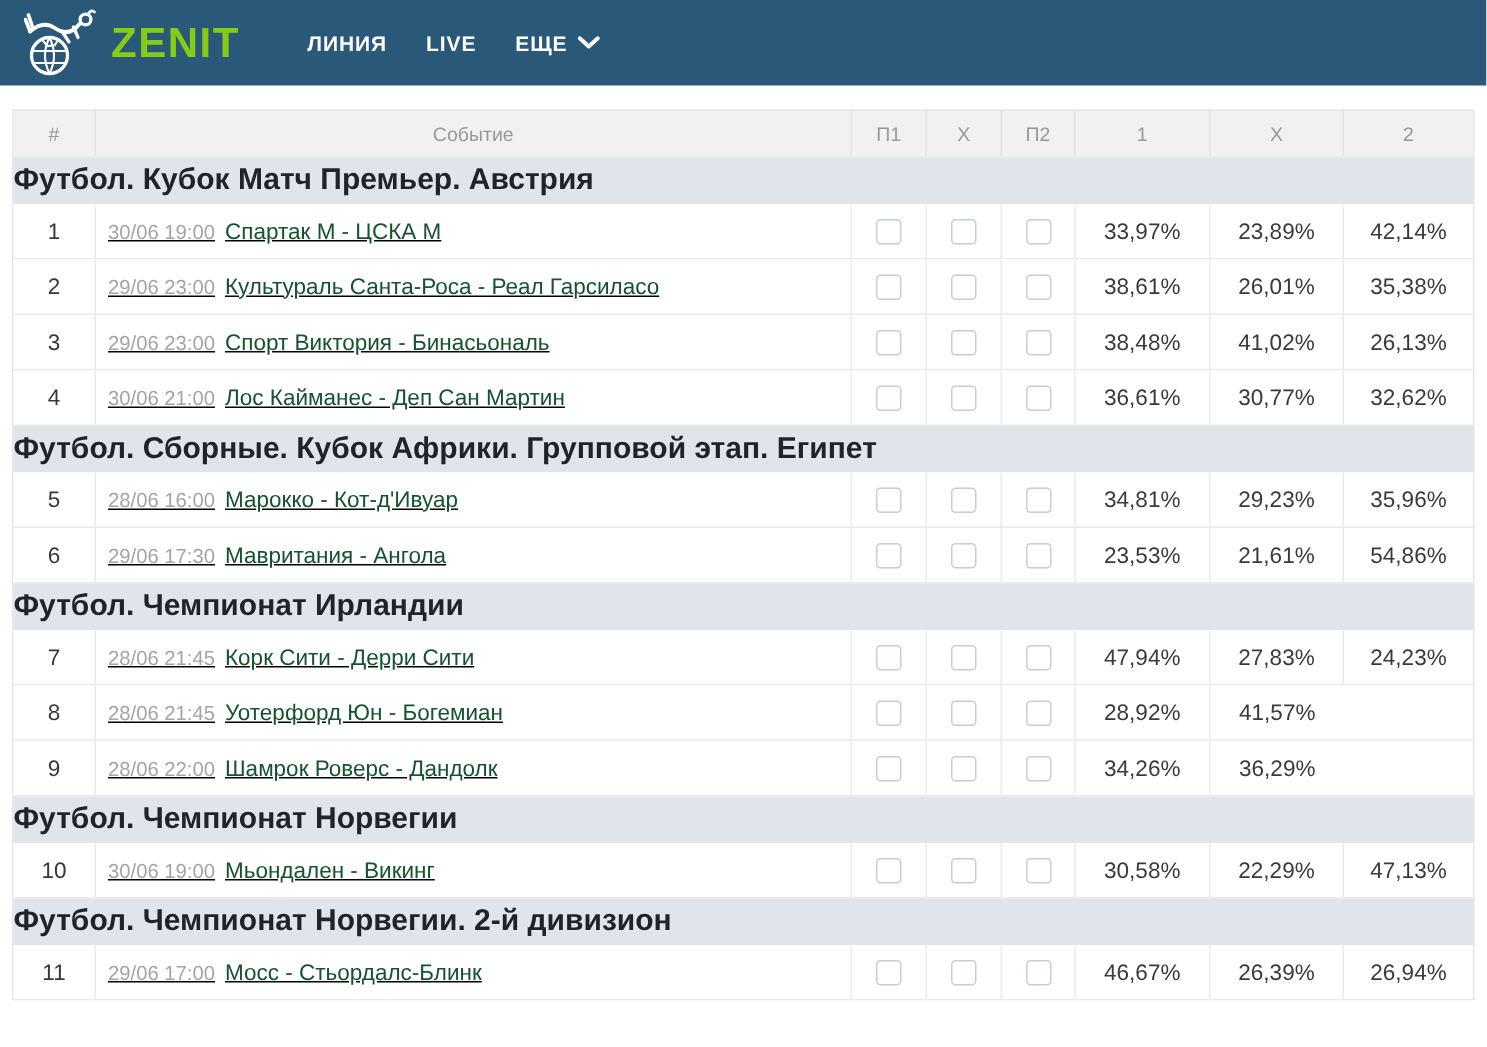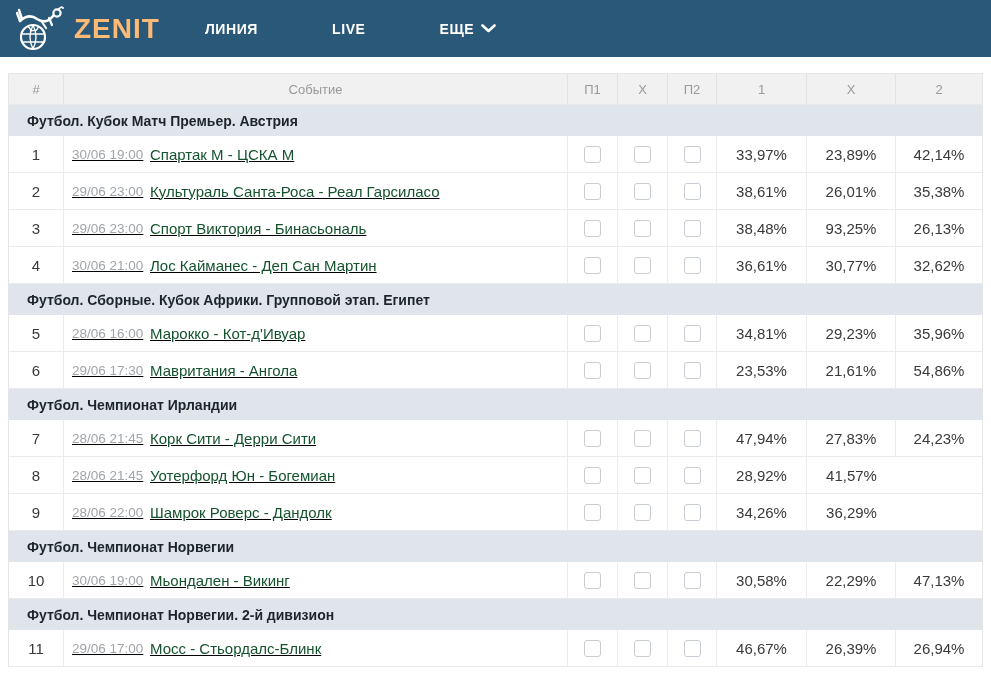--- a/index.html
+++ b/index.html
@@ -6,23 +6,23 @@
   html,body { width:991px; background:#ffffff; font-family:"Liberation Sans", sans-serif; }
 
   
   .navbar {
     height:57px; background:#2a5878;
     display:flex; align-items:center; padding:0 16px;
   }
   .brand { display:flex; align-items:center; }
   .brand-icon { width:50px; height:48px; margin-right:8px; }
   .brand-name {
-    color:#fdba74; font-size:28px; font-weight:700; letter-spacing:1px;
-  }
-  .nav-menu { display:flex; align-items:flex-start; margin-left:32px;gap:48px; }
+    color:#84cc16; font-size:28px; font-weight:700; letter-spacing:1px;
+  }
+  .nav-menu { display:flex; align-items:flex-start; margin-left:32px; }
   .nav-item {
     color:#ffffff; font-size:14px; font-weight:700; letter-spacing:.6px;
     padding:10px 13px; cursor:pointer; display:flex; align-items:center;
     background:none; border:none; font-family:inherit;
   }
   .chevron { margin-left:7px; }
 
   
   .table-wrap {
     margin:16px 8px 0 8px; width:975px;
@@ -34,21 +34,21 @@
   }
   .thead { background:#f1f1f1; border-top:1px solid #e5e5e5; border-bottom:1px solid #e9e9e9; }
   .thead .cell {
     height:30px; display:flex; align-items:center; justify-content:center;
     color:#98999b; font-size:13px; border-right:1px solid #e2e2e2;
   }
   .thead .cell:last-child { border-right:none; }
 
   .section-title {
     background:#dfe5eb; height:31px; display:flex; align-items:center;
-    padding-left:18px; font-size:14px; font-weight:700; color:#1d242b;
+    font-size:20px; font-weight:700; color:#1d242b;
     cursor:pointer;
   }
 
   .event-row { background:#ffffff; border-bottom:1px solid #eaeaea; height:37px; }
   .event-row .cell { display:flex; align-items:center; }
   .cell.num {
     justify-content:center; color:#383838; font-size:15px;
     border-right:1px solid #ececec;
   }
   .cell.event { padding-left:6px; border-right:1px solid #ececec;text-decoration:underline; }
@@ -160,21 +160,21 @@
     <div class="cell chk">
           <input type="checkbox" class="bet-box" style="">
         </div>
     <div class="cell chk">
           <input type="checkbox" class="bet-box" style="">
         </div>
     <div class="cell chk">
           <input type="checkbox" class="bet-box" style="">
         </div>
     <div class="cell pct">38,48%</div>
-    <div class="cell pct">93,25%</div>
+    <div class="cell pct">41,02%</div>
     <div class="cell pct">26,13%</div>
   </div>
       <div class="grid-row event-row">
     <div class="cell num">4</div>
     <div class="cell event">
       <span class="datetime">30/06 21:00</span>
       <span class="event-name">Лос Кайманес - Деп Сан Мартин</span>
     </div>
     <div class="cell chk">
           <input type="checkbox" class="bet-box" style="">

